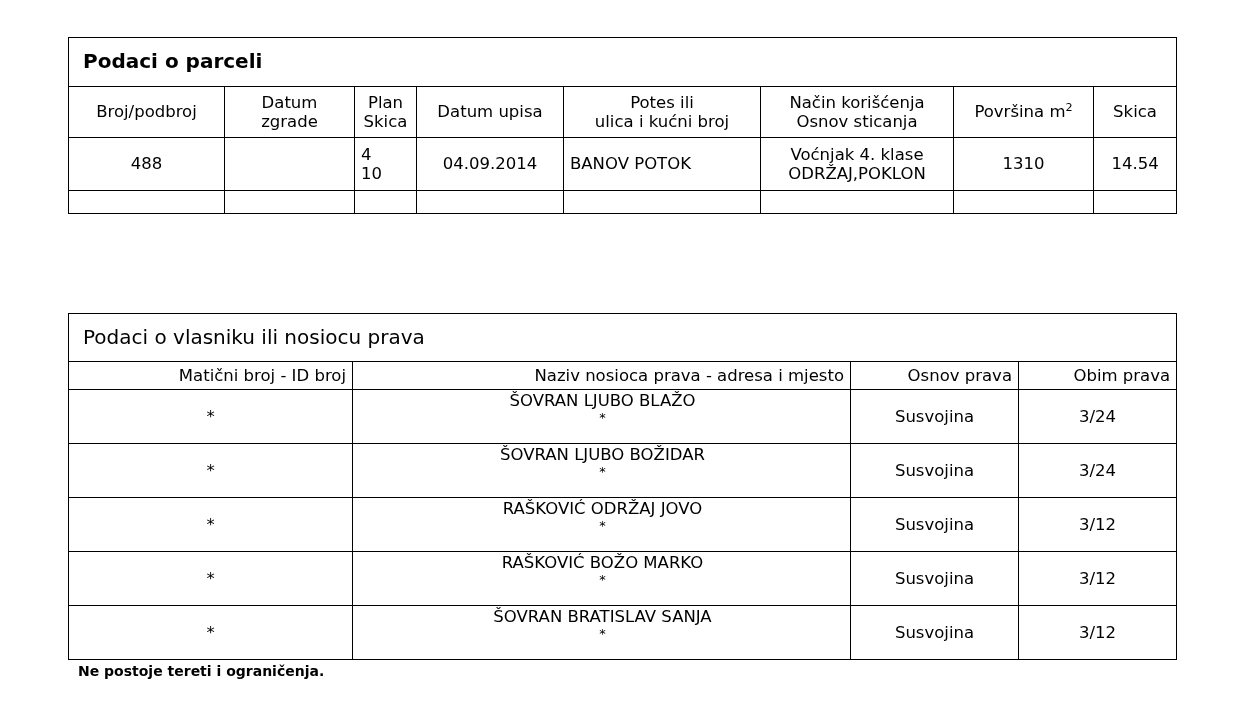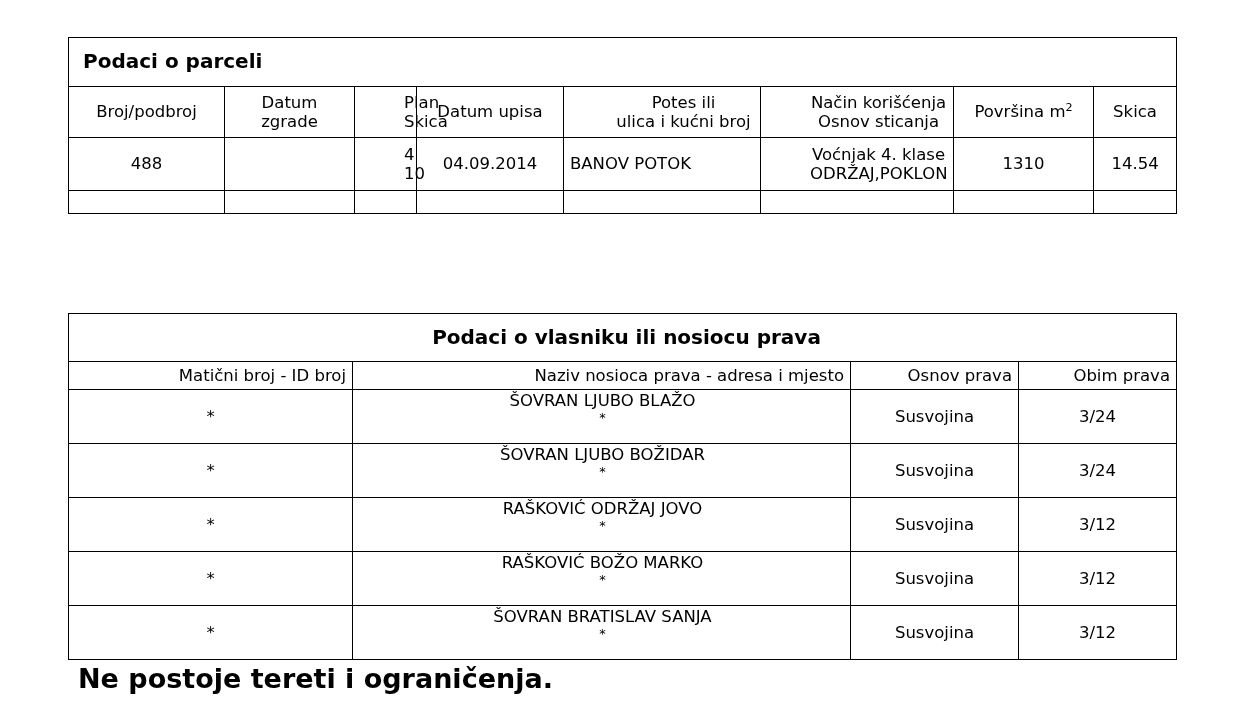--- a/index.html
+++ b/index.html
@@ -72,37 +72,36 @@
     height: 52px;
   }
   #table-parcela .empty-row td {
     height: 22px;
   }
   .cell-left {
     text-align: left !important;
   }
   .two-line {
     display: block;
-    margin-left: 43px;
   }
   sup {
     font-size: 0.68em;
     vertical-align: super;
     line-height: 0;
   }
 
   
   #table-vlasnik {
     left: 68px;
     top: 313px;
     width: 1108px;
   }
   #table-vlasnik .title-cell {
-    text-align: center;
-    font-weight: bold;
+    text-align: left;
+    font-weight: normal;
     font-size: 20px;
     height: 47px;
     padding-left: 14px;
   }
   #table-vlasnik .hdr {
     height: 27px;
     font-size: 16.5px;
     text-align: right;
   }
   #table-vlasnik .owner-row td {
@@ -126,21 +125,21 @@
   }
   .star-cell {
     font-size: 13px;
   }
 
   
   #footer-note {
     position: absolute;
     left: 78px;
     top: 663px;
-    font-size: 27px;
+    font-size: 14px;
     font-weight: bold;
     white-space: nowrap;
     text-align: center;
   }
 </style>
 </head>
 <body>
 
 <div class="page">
 

